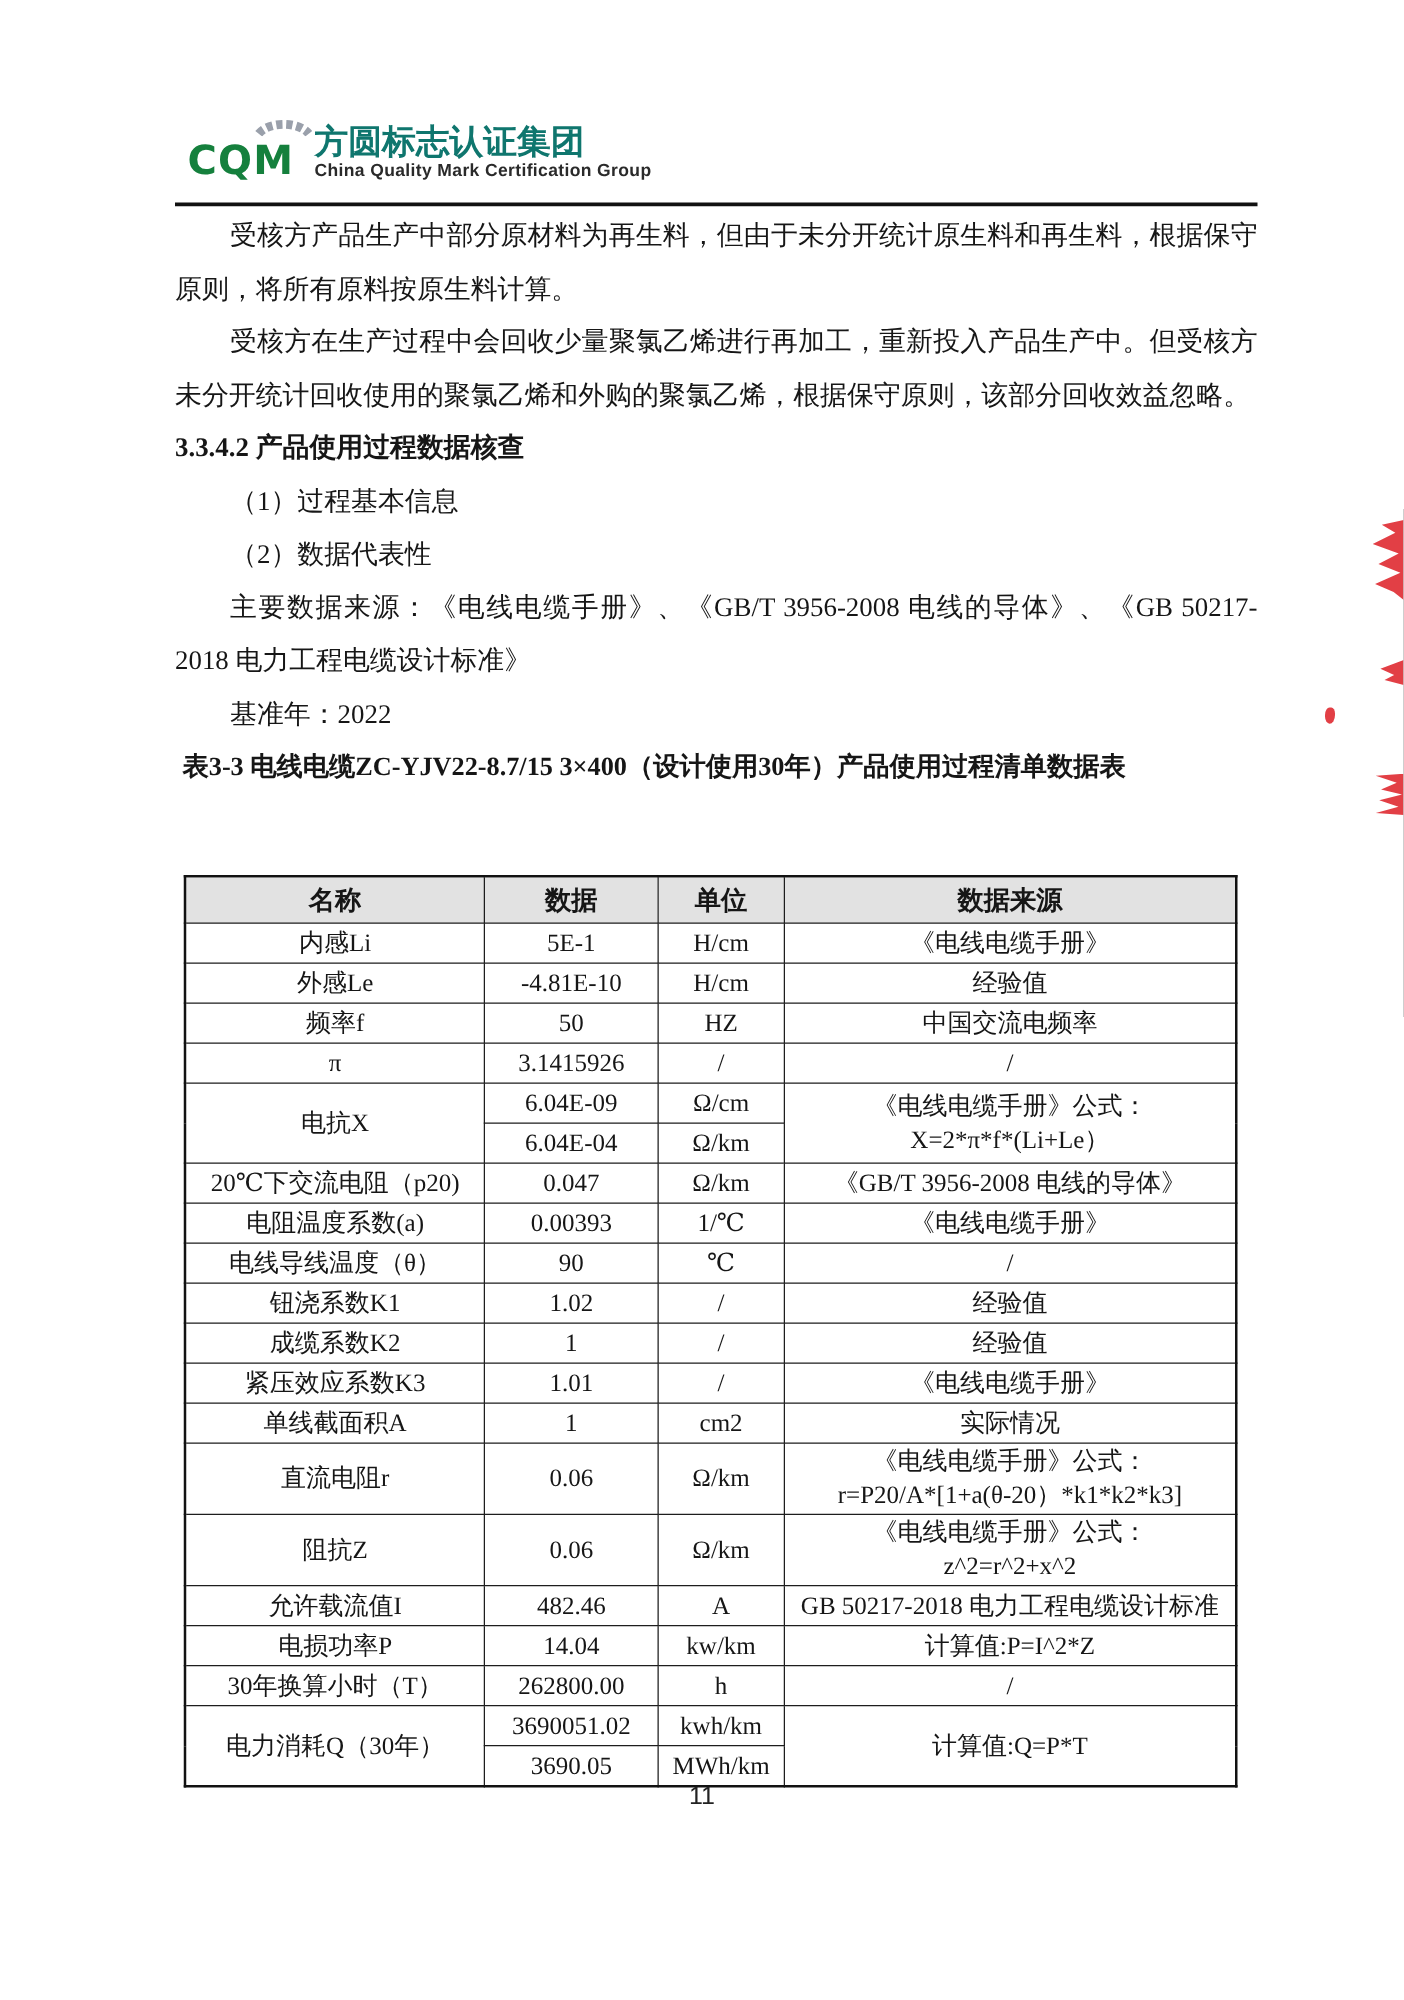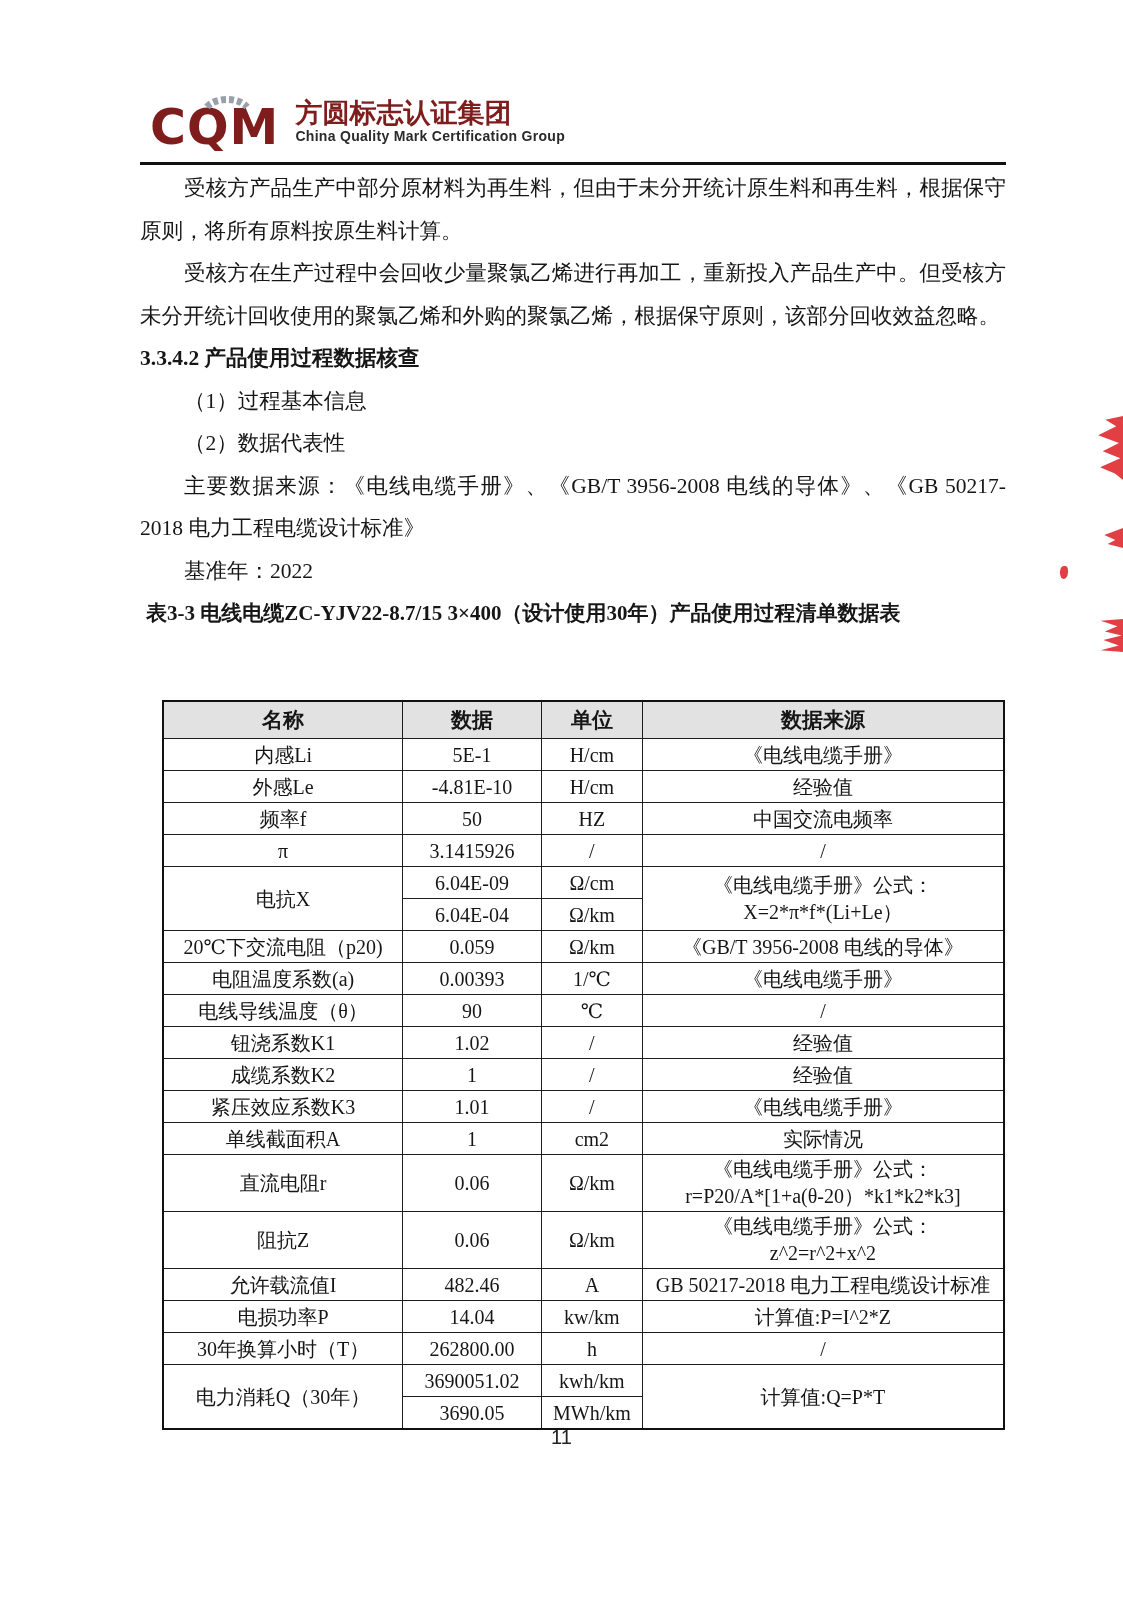--- a/index.html
+++ b/index.html
@@ -6,36 +6,36 @@
   .page{
     position:relative;width:1123px;height:1600px;background:#ffffff;
     margin:0 auto;overflow:hidden;
     font-family:"Liberation Serif","DejaVu Serif",serif;color:#161616;
   }
   
   .logo{position:absolute;left:150px;top:94px;display:flex;align-items:center;gap:16px;}
   .cqm-wrap{position:relative;padding-top:14px;}
   .cqm-text{
     font-family:"DejaVu Sans","Liberation Sans",sans-serif;font-weight:800;
-    font-size:49px;line-height:40px;color:#7f1d1d;letter-spacing:1px;
+    font-size:32px;line-height:40px;color:#15803d;letter-spacing:1px;
   }
   .crown{position:absolute;left:52px;top:0;}
-  .logo-cn{font-size:27px;font-weight:700;color:#7f1d1d;
+  .logo-cn{font-size:27px;font-weight:700;color:#0f766e;
     font-family:"Liberation Sans","DejaVu Sans",sans-serif;line-height:30px;}
   .logo-en{font-size:14px;font-weight:600;color:#2a2a2a;letter-spacing:.3px;
     font-family:"Liberation Sans","DejaVu Sans",sans-serif;}
   .toprule{position:absolute;left:140px;top:162px;width:866px;height:3px;background:#111;}
   
   .content{position:absolute;left:140px;top:167px;width:866px;font-size:21.5px;}
   .content p{margin:0;line-height:42.5px;text-align:justify;}
   .indent{text-indent:2.05em;}
   .h-num{font-weight:700;text-align:left;}
   .tbl-title{font-weight:700;text-align:center;font-size:21px;padding-left:6px;}
   
-  .tblwrap{position:absolute;left:162px;top:700px;}
+  .tblwrap{position:absolute;left:147px;top:700px;}
   table{border-collapse:collapse;width:843px;table-layout:fixed;}
   td,th{
     border:1.5px solid #1d1d1d;text-align:center;vertical-align:middle;
     font-size:20px;padding:1px 3px;height:29px;line-height:26px;
     overflow:hidden;word-break:break-all;
   }
   th{background:#e2e2e2;font-weight:700;font-size:21px;height:34px;}
   table{border:2.5px solid #111;}
   td .l{line-height:27px;}
   
@@ -132,21 +132,21 @@
               <div class="l">《电线电缆手册》公式：</div>
               <div class="l">X=2*π*f*(Li+Le）</div>
             </td>
           </tr>
           <tr>
             <td>6.04E-04</td>
             <td>Ω/km</td>
           </tr>
           <tr>
             <td>20℃下交流电阻（p20)</td>
-            <td>0.059</td>
+            <td>0.047</td>
             <td>Ω/km</td>
             <td>《GB/T 3956-2008 电线的导体》</td>
           </tr>
           <tr>
             <td>电阻温度系数(a)</td>
             <td>0.00393</td>
             <td>1/℃</td>
             <td>《电线电缆手册》</td>
           </tr>
           <tr>

